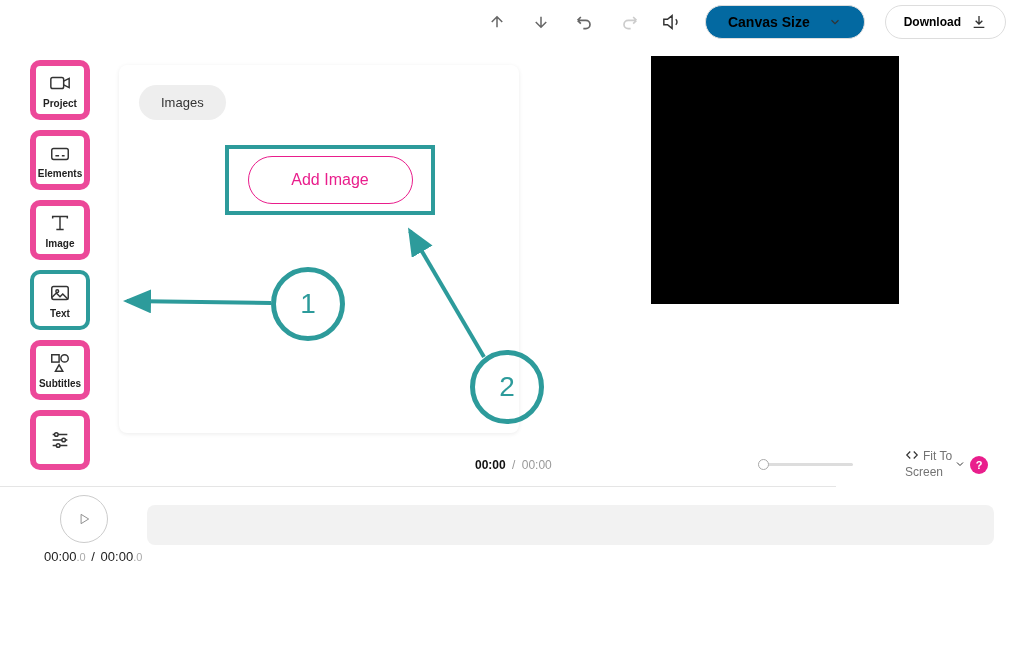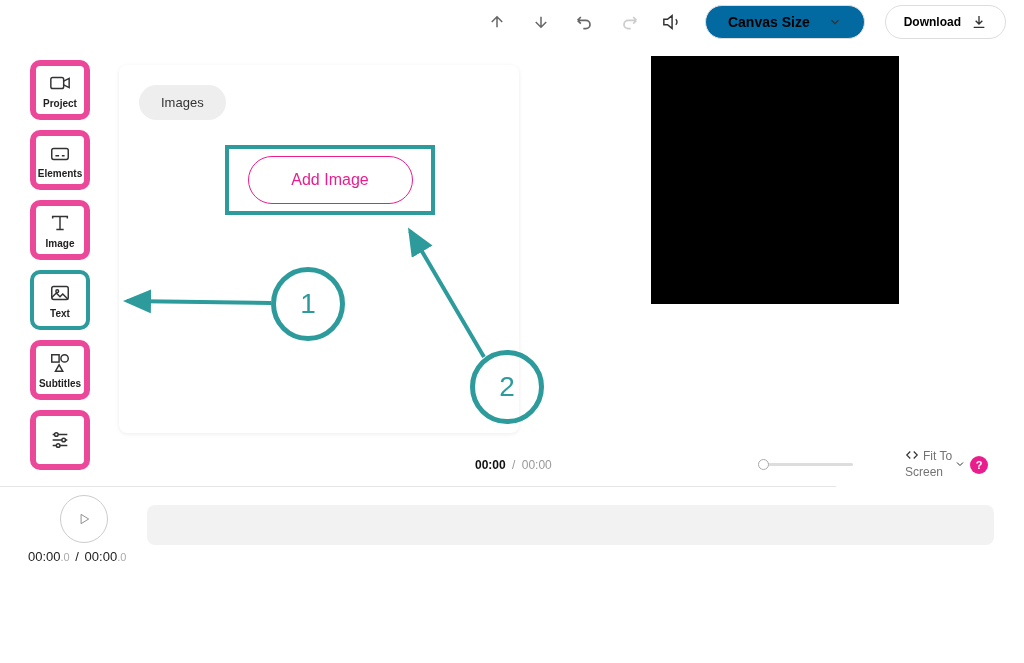--- a/index.html
+++ b/index.html
@@ -37,21 +37,21 @@
     .zoom-slider { position: absolute; left: 758px; width: 95px; height: 3px; background: #ddd; border-radius: 2px; }
     .zoom-handle { position: absolute; left: 0; top: -4px; width: 11px; height: 11px; border: 1px solid #aaa; border-radius: 50%; background: #fff; }
     .fit-label { position: absolute; left: 861px; font-size: 12px; color: #737373; line-height: 1.3; width: 50px; margin-left: 44px; }
     .fit-icon { display: inline-block; margin-right: 4px; }
     .chevron-dn { position: absolute; left: 954px; }
     .help-btn { position: absolute; left: 970px; width: 18px; height: 18px; background: #e91e8c; border-radius: 50%; color: #fff; font-size: 11px; font-weight: 700; display: flex; align-items: center; justify-content: center; cursor: pointer; }
     
     .transport { position: absolute; left: 0; top: 487px; width: 1024px; }
     .play-btn { position: absolute; left: 60px; top: 8px; width: 48px; height: 48px; border: 1px solid #ccc; border-radius: 50%; display: flex; align-items: center; justify-content: center; cursor: pointer; }
     .timeline-track { position: absolute; left: 147px; top: 18px; width: 847px; height: 40px; background: #f2f2f2; border-radius: 8px; }
-    .transport-time { position: absolute; left: 28px; top: 62px; font-size: 13px; color: #222; }
+    .transport-time { position: absolute; left: 44px; top: 62px; font-size: 13px; color: #222; }
     .transport-time .dim { color: #aaa; font-size: 11px; }
   </style>
 </head>
 <body>
 
 <div class="toolbar">
   <div class="toolbar-icon">
     <svg width="18" height="18" viewBox="0 0 24 24" fill="none" stroke="#666" stroke-width="2">
         <path d="M12 19V5M5 12l7-7 7 7"></path>
       </svg>

